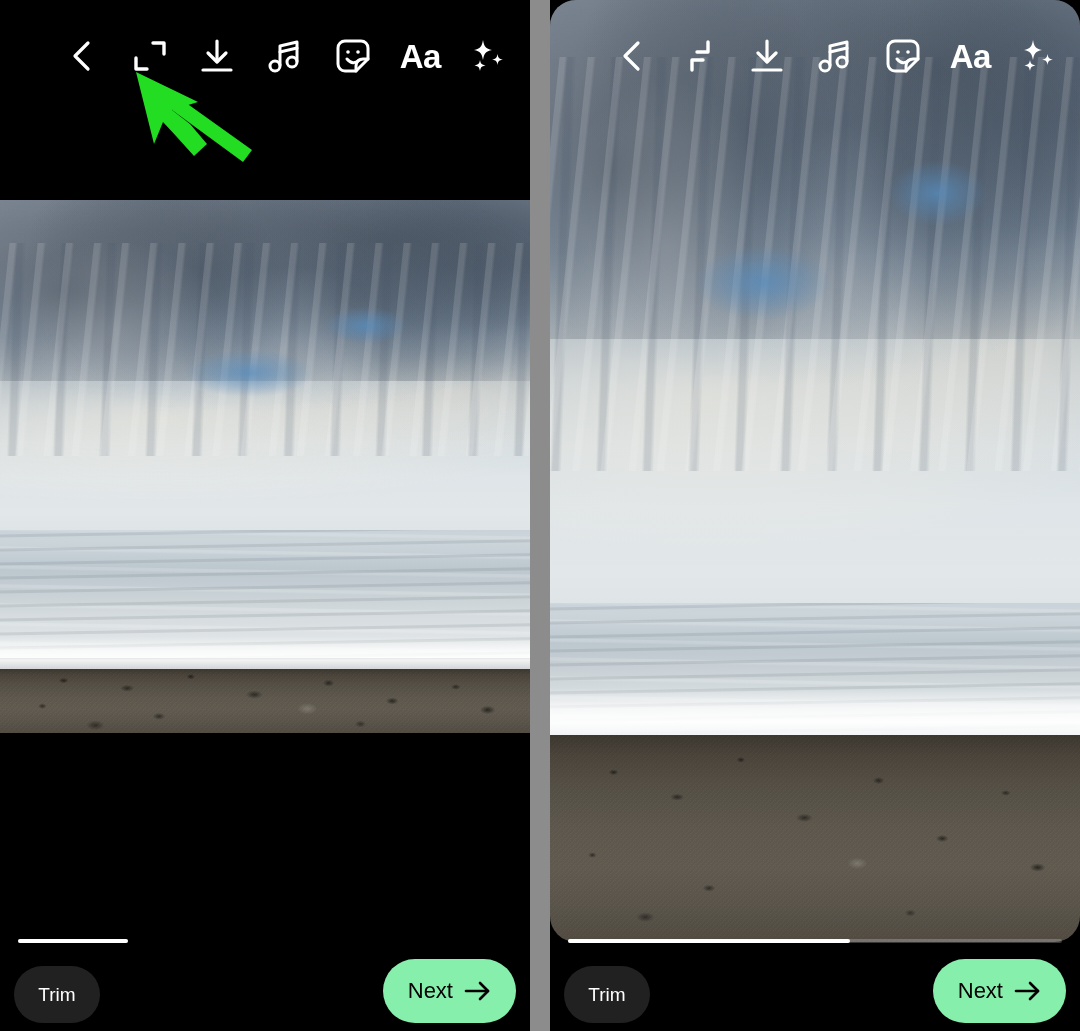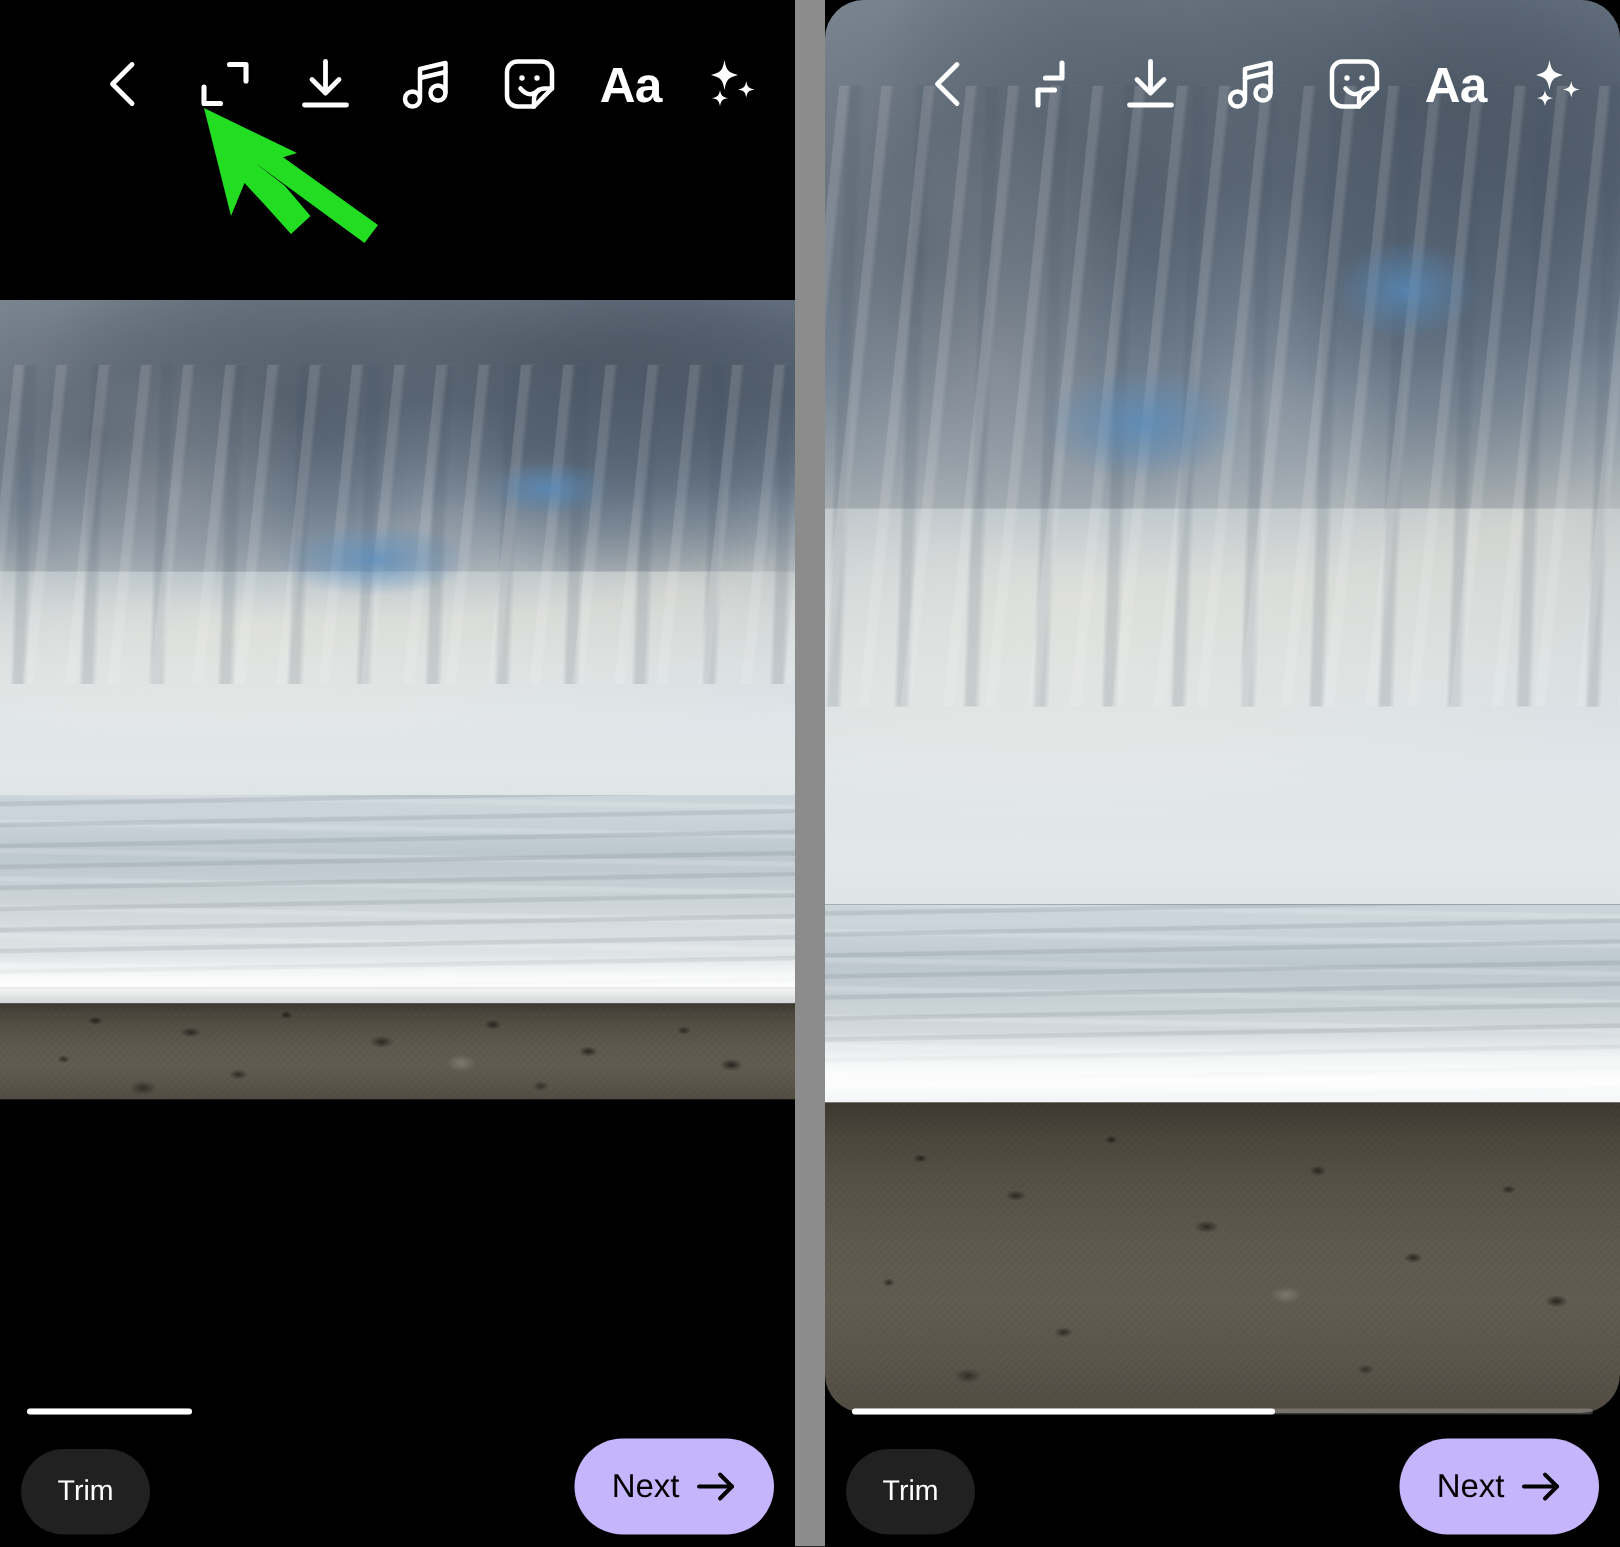--- a/index.html
+++ b/index.html
@@ -182,21 +182,21 @@
   .trim-btn{
     position:absolute; left:14px; bottom:8px;
     width:86px; height:57px; border-radius:30px;
     background:#212121; color:#fff;
     display:flex; align-items:center; justify-content:center;
     font-size:19px; font-weight:400; border:none; cursor:pointer;
   }
   .next-btn{
     position:absolute; right:14px; bottom:8px;
     height:64px; padding:0 25px; border-radius:34px;
-    background:#c4b5fd; color:#000;
+    background:#86efac; color:#000;
     display:flex; align-items:center; gap:11px;
     font-size:22px; font-weight:400; border:none; cursor:pointer;
   }
   .next-btn svg{ display:block; }
 
   
   .cursor-arrow{
     position:absolute; left:132px; top:66px; width:125px; height:100px; z-index:30;
     pointer-events:none;
   }

